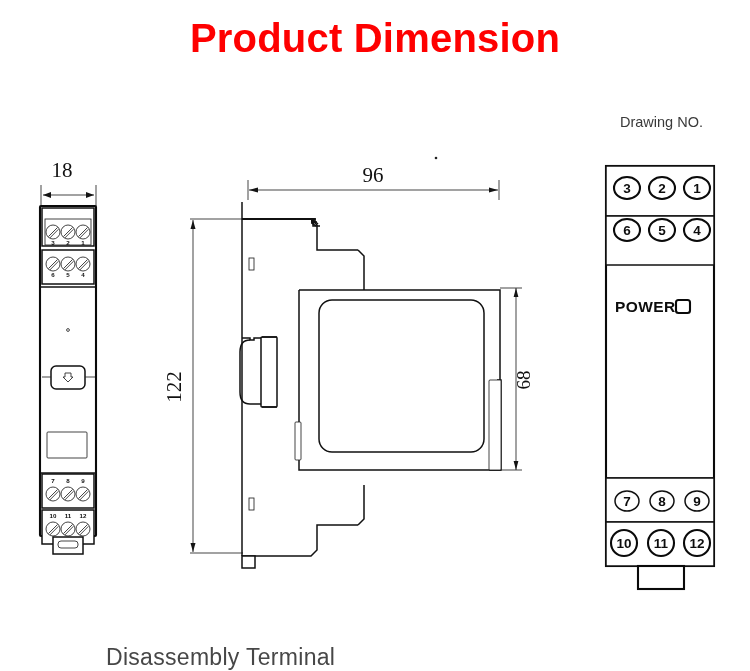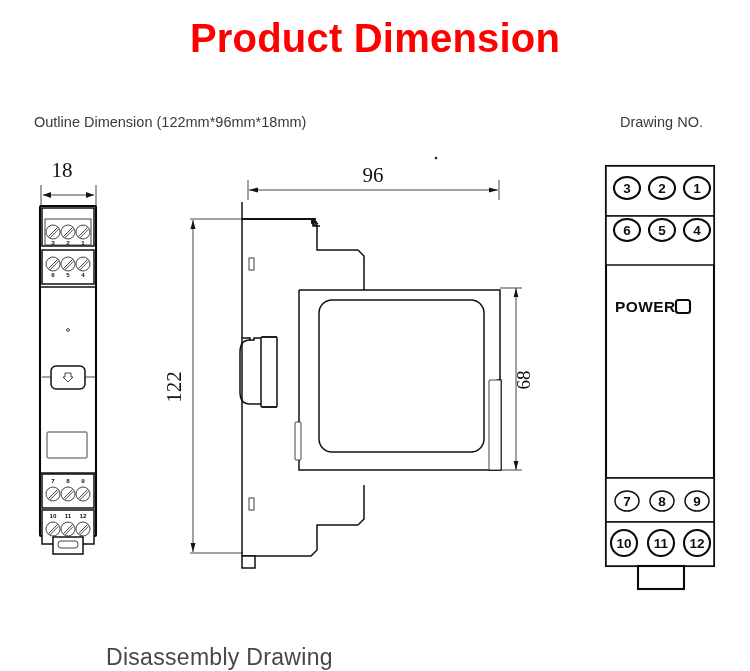--- a/index.html
+++ b/index.html
@@ -95,25 +95,24 @@
   .ln-thin { stroke: #232323; fill: none; stroke-width: 0.85; }
   .fillwhite { fill: #ffffff; }
 </style>
 </head>
 <body>
 
 <div id="page">
 
   <div id="page-title">Product Dimension</div>
 
-  <div class="caption" id="outline-caption">Outline Dimension (122mm*96mm*18mm)</div>
 
   <div class="caption" id="terminal-caption">Drawing NO.</div>
 
-  <div class="caption" id="bottom-caption">Disassembly Drawing</div>
+  <div class="caption" id="bottom-caption">Disassembly Terminal</div>
 
   <svg class="draw-svg" viewBox="0 0 750 671" xmlns="http://www.w3.org/2000/svg">
 
     <g>
 
       <text class="dim-num" x="62" y="177" text-anchor="middle">18</text>
 
       <line class="ln-thin" x1="41" y1="185" x2="41" y2="206"></line>
       <line class="ln-thin" x1="96" y1="185" x2="96" y2="206"></line>
 

